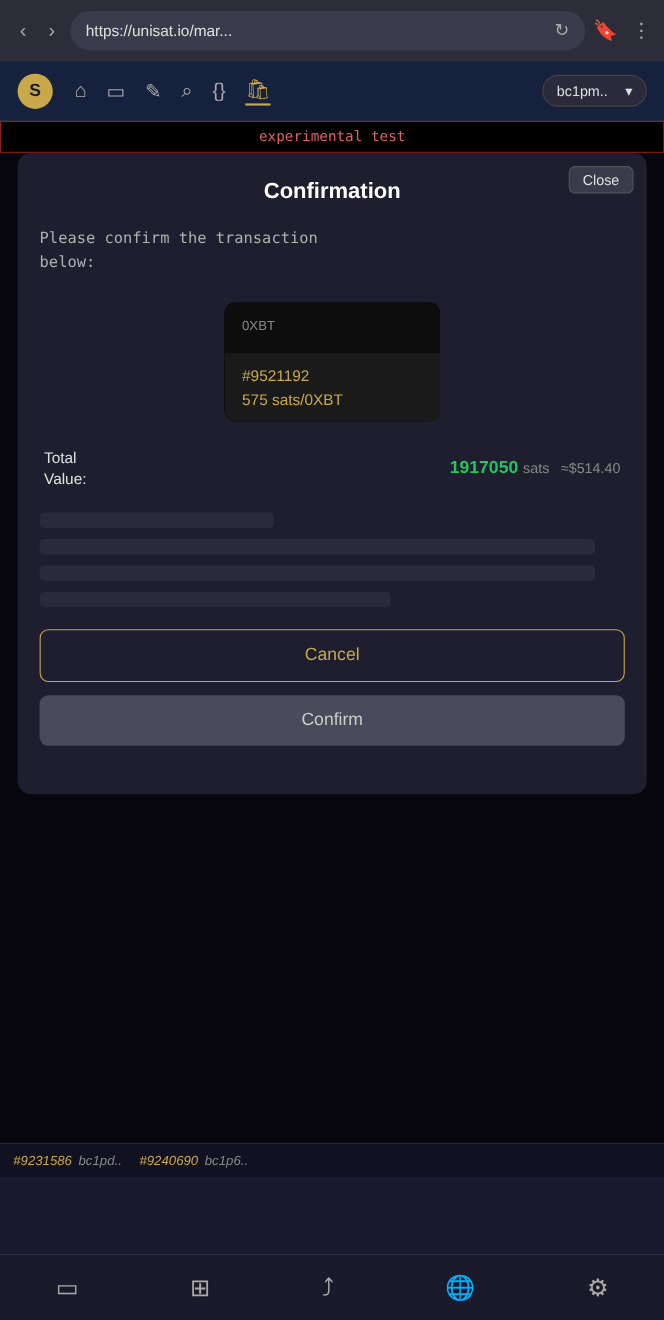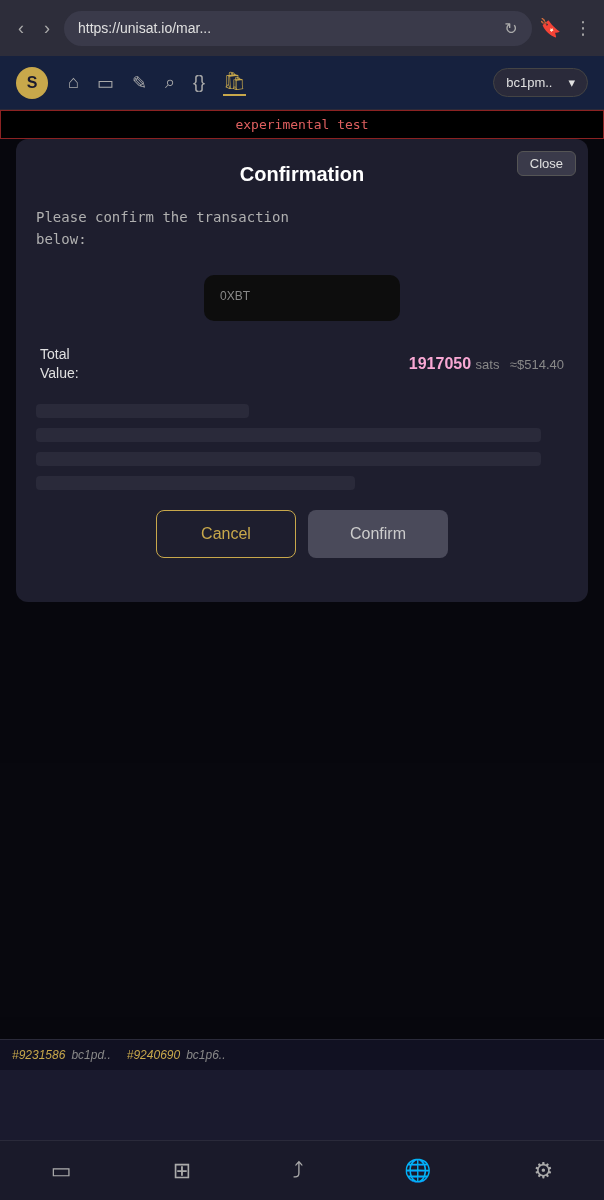--- a/index.html
+++ b/index.html
@@ -179,21 +179,21 @@
     }
     .total-label {
       color: #e0e0e0;
       font-size: 14px;
       line-height: 1.4;
     }
     .total-amount {
       text-align: right;
     }
     .total-sats {
-      color: #f9a8d4;
+      color: #22c55e;
       font-size: 16px;
       font-weight: 600;
     }
     .total-usd {
       color: #888;
       font-size: 13px;
       margin-left: 6px;
     }
 
     
@@ -210,20 +210,21 @@
     .loading-bar.long { width: 95%; }
     .loading-bar.medium { width: 60%; }
 
     
     .action-buttons {
       display: flex;
       gap: 12px;
       justify-content: center;
       margin-top: 20px;
       margin-bottom: 20px;
+      flex-direction: column;
     }
     .cancel-btn {
       background: transparent;
       border: 1px solid #c8a84b;
       border-radius: 8px;
       color: #c8a84b;
       padding: 14px 40px;
       font-size: 16px;
       cursor: pointer;
       min-width: 140px;
@@ -314,20 +315,24 @@
 
     <button class="modal-close-btn">Close</button>
 
     <div class="modal-title">Confirmation</div>
 
     <div class="modal-description">Please confirm the transaction<br>below:</div>
 
     <div class="token-card">
       <div class="token-card-top">
         <div class="token-label">0XBT</div>
+      </div>
+      <div class="token-card-bottom">
+        <div class="token-id">#9521192</div>
+        <div class="token-price">575 sats/0XBT</div>
       </div>
     </div>
 
     <div class="total-value-row">
       <div class="total-label">Total<br>Value:</div>
       <div class="total-amount">
         <span class="total-sats">1917050</span>
         <span style="color:#888; font-size:13px;">sats</span>
         <span class="total-usd">≈$514.40</span>
       </div>

